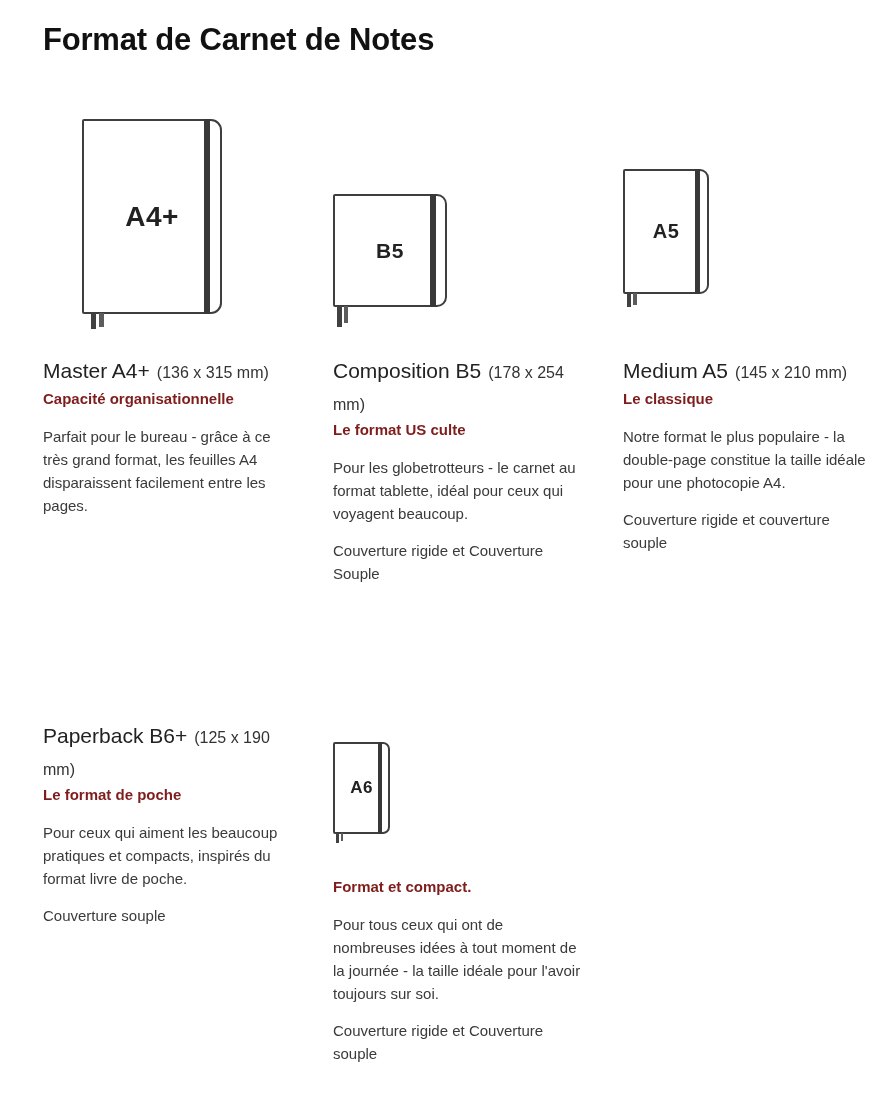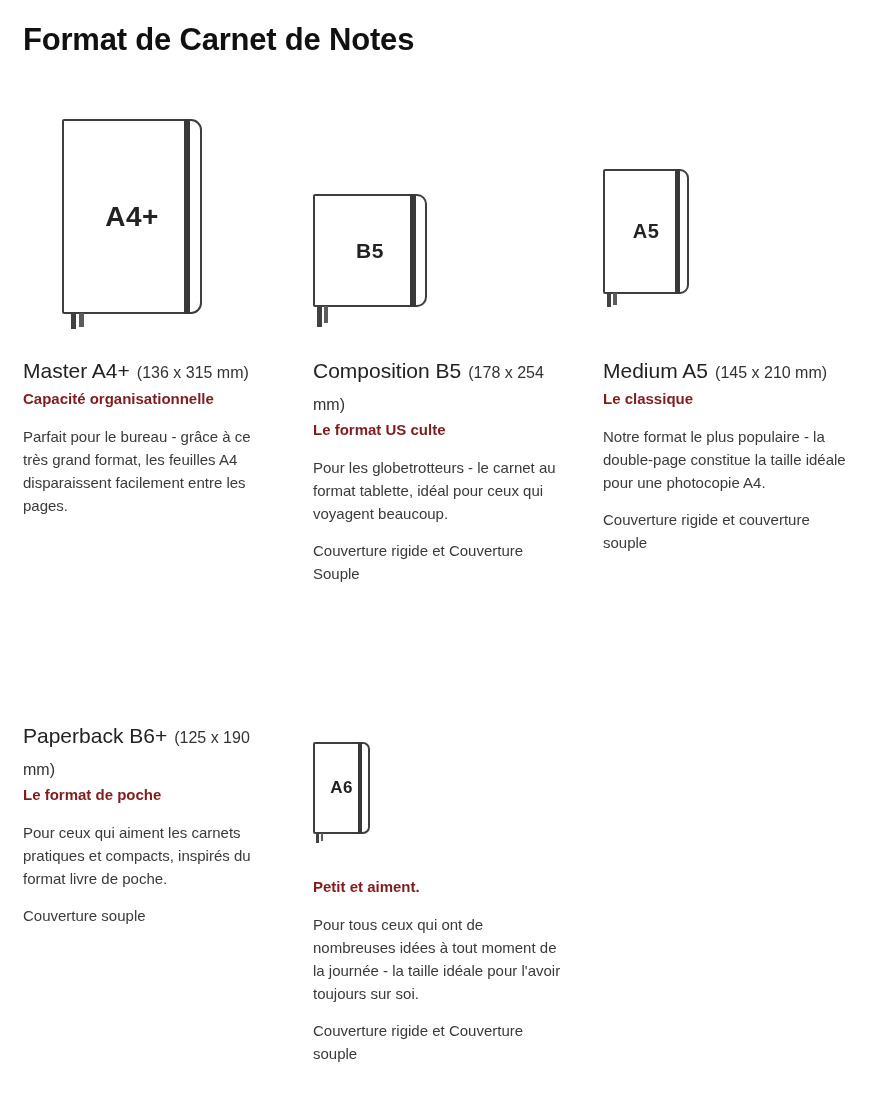--- a/index.html
+++ b/index.html
@@ -3,21 +3,21 @@
 <meta charset="utf-8">
 <style>
   html, body { margin:0; padding:0; }
   body {
     width:890px; height:1114px; overflow:hidden;
     background:#ffffff;
     font-family:"Liberation Sans","DejaVu Sans",sans-serif;
     color:#3a3a3a;
     -webkit-font-smoothing:antialiased;
   }
-  .page { padding:22px 0 0 23px; }
+  .page { padding:22px 0 0 43px; }
 
   h1.page-title {
     margin:0; font-size:31px; line-height:36px; font-weight:700;
     color:#111111; letter-spacing:-0.2px;
   }
 
   .grid {
     margin-top:57px;
     display:grid;
     grid-template-columns:290px 290px 290px;
@@ -124,32 +124,32 @@
       </div>
       <h2 class="fmt-title"><span class="fmt-name">Medium A5</span><span class="fmt-size">(145 x 210 mm)</span></h2>
       <h3 class="fmt-tagline">Le classique</h3>
       <p class="fmt-desc">Notre format le plus populaire - la double-page constitue la taille idéale pour une photocopie A4.</p>
       <p class="fmt-cover">Couverture rigide et couverture souple</p>
     </article>
 
     <article class="card row2">
       <h2 class="fmt-title"><span class="fmt-name">Paperback B6+</span><span class="fmt-size">(125 x 190 mm)</span></h2>
       <h3 class="fmt-tagline">Le format de poche</h3>
-      <p class="fmt-desc">Pour ceux qui aiment les carnets pratiques et compacts, inspirés du format livre de poche.</p>
+      <p class="fmt-desc">Pour ceux qui aiment les beaucoup pratiques et compacts, inspirés du format livre de poche.</p>
       <p class="fmt-cover">Couverture souple</p>
     </article>
 
     <article class="card row2">
       <div class="notebook-area">
         <div class="notebook nb-a6">
           <span class="band"></span>
           <span class="nb-label">A6</span>
           <span class="ribbon r1"></span>
           <span class="ribbon r2"></span>
         </div>
       </div>
-      <h3 class="fmt-tagline">Petit et aiment.</h3>
+      <h3 class="fmt-tagline">Format et compact.</h3>
       <p class="fmt-desc">Pour tous ceux qui ont de nombreuses idées à tout moment de la journée - la taille idéale pour l'avoir toujours sur soi.</p>
       <p class="fmt-cover">Couverture rigide et Couverture souple</p>
     </article>
 
   </div>
 </div>
 
 </body></html>

